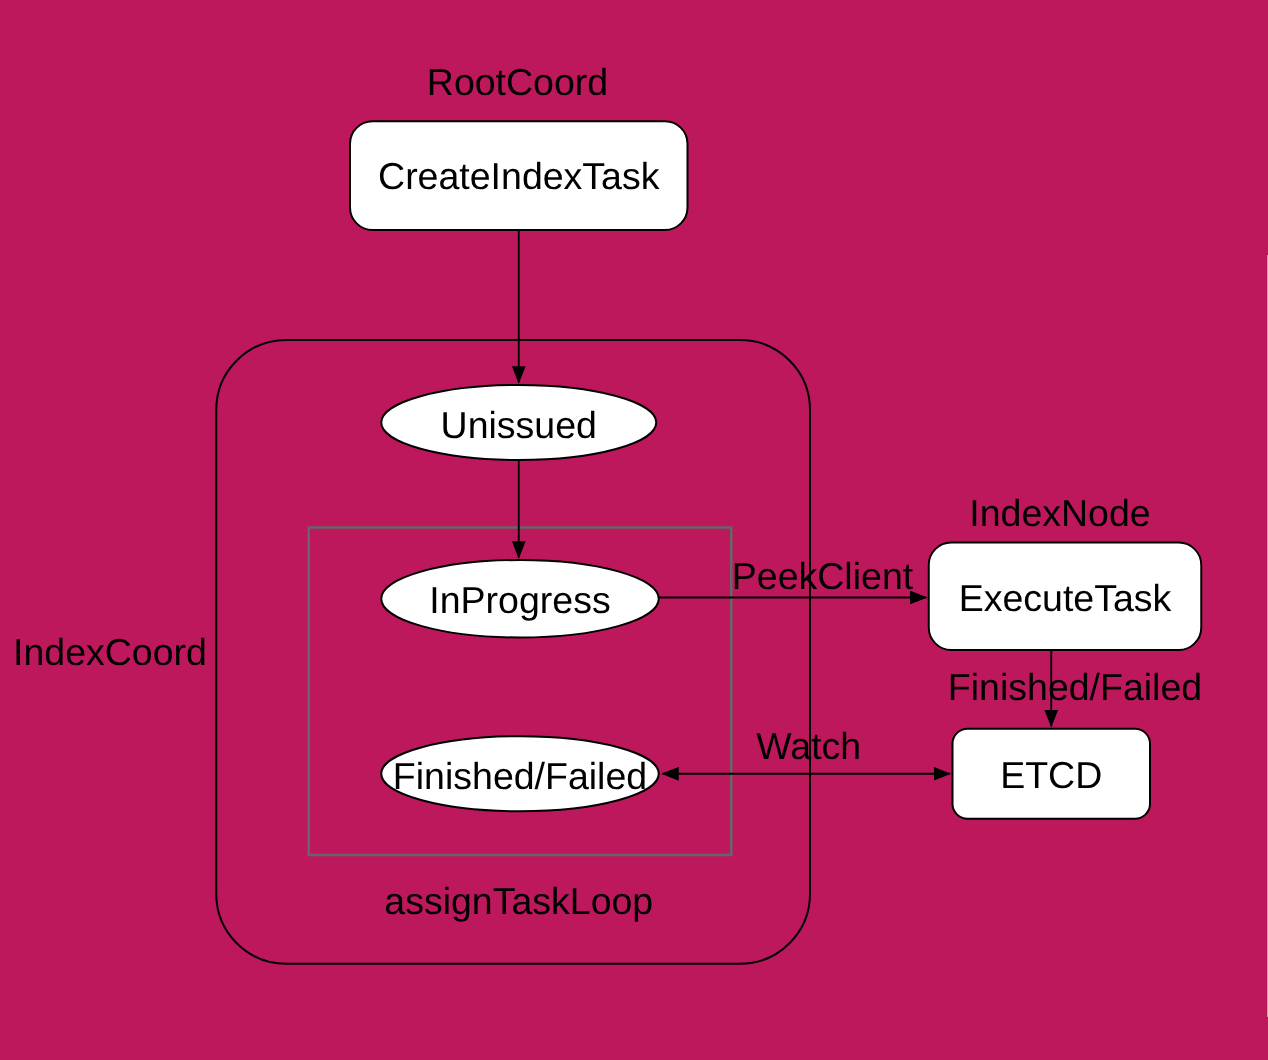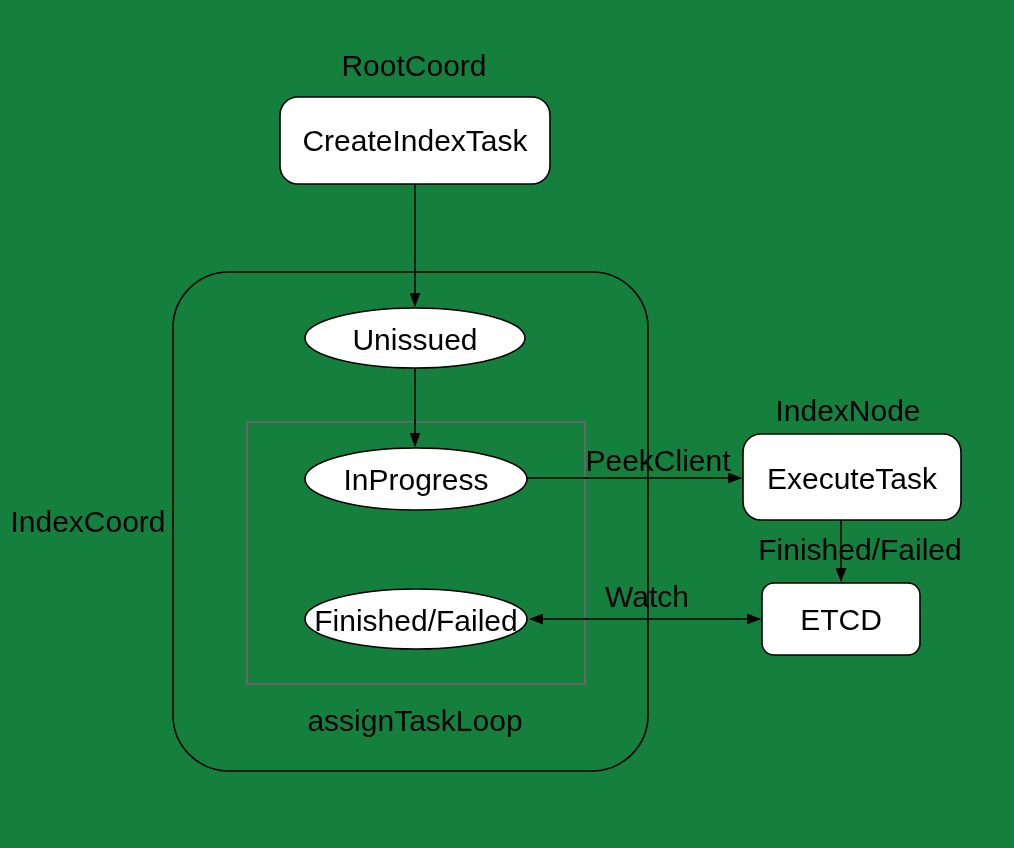--- a/index.html
+++ b/index.html
@@ -4,21 +4,21 @@
 <style>
   html, body {
     margin: 0;
     padding: 0;
     background: #ffffff;
   }
   .canvas {
     position: relative;
     width: 1014px;
     height: 848px;
-    background: #15803d;
+    background: #be185d;
     overflow: hidden;
   }
   svg text {
     font-family: "Liberation Sans", sans-serif;
     font-size: 30px;
     fill: #000000;
     text-anchor: middle;
   }
   .shape {
     fill: #ffffff;

